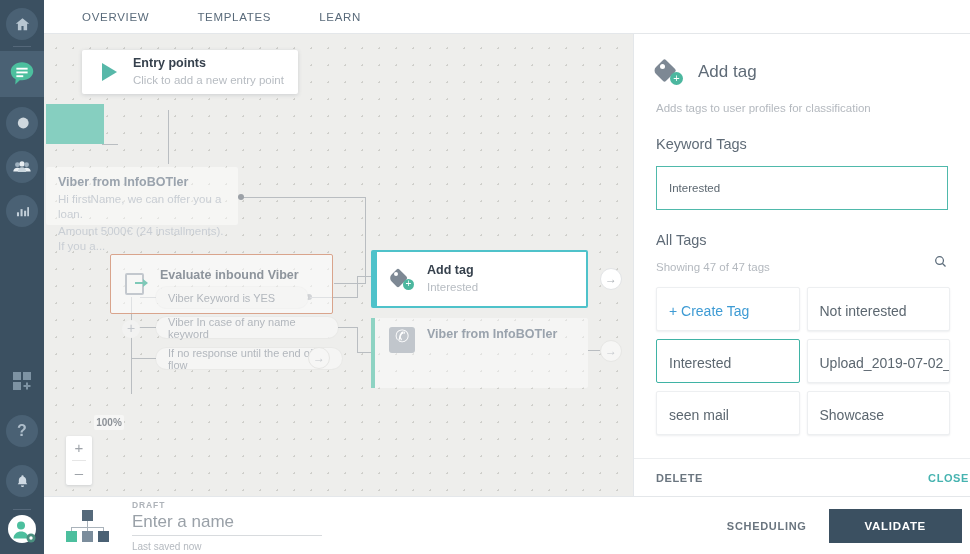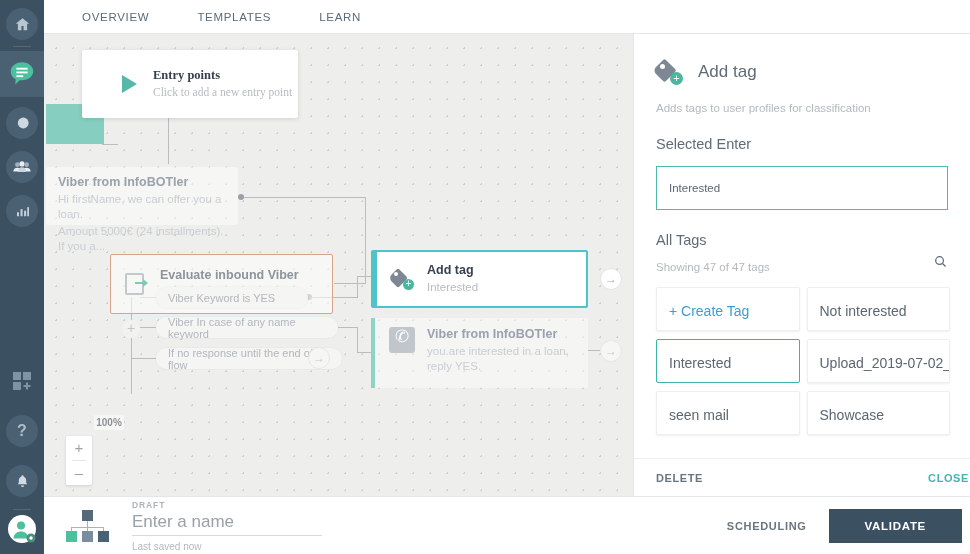--- a/index.html
+++ b/index.html
@@ -52,23 +52,23 @@
     overflow: hidden;
   }
   .node {
     position: absolute; background: #fff; border-radius: 2px;
   }
   .node-title { font-size: 12.5px; font-weight: bold; color: #36414d; line-height: 15px; }
   .node-sub { font-size: 11.5px; color: #b7bcc2; line-height: 15px; margin-top: 2px; }
 
   
   .entry-card {
-    left: 38px; top: 16px; width: 216px; height: 68px;
+    left: 38px; top: 16px; width: 216px; height: 44px;
     box-shadow: 0 1px 4px rgba(60,72,88,.18);
-    display: flex; align-items: center; padding-left: 40px; font-family: Liberation Serif, serif;
+    display: flex; align-items: center; padding-left: 20px;
   }
   .play-tri {
     width: 0; height: 0; border-left: 15px solid #57b8a9;
     border-top: 9px solid transparent; border-bottom: 9px solid transparent;
     margin-right: 16px;
   }
 
   
   .green-block {
     position: absolute; left: 2px; top: 70px; width: 58px; height: 40px;
@@ -420,21 +420,20 @@
         <div class="node-sub">Interested</div>
       </div>
     </div>
     <div class="arrow-btn" style="left:556px; top:234px;">→</div>
 
     <div class="node viber2-node">
       <div class="accent"></div>
       <div class="phone-ico"></div>
       <div>
         <div class="node-title">Viber from InfoBOTler</div>
-        <div class="node-sub">you are interested in a loan, reply YES.</div>
       </div>
     </div>
     <div class="conn" style="left:544px; top:316px; width:12px; height:1px;"></div>
     <div class="arrow-btn ghost" style="left:556px; top:306px;">→</div>
 
     <div class="zoombox">
       <div class="zoom-pct">100%</div>
       <div class="zoom-btns">
         <div class="zoom-btn">+</div>
         <div class="zoom-div"></div>
@@ -449,21 +448,21 @@
       <div class="tag-ico" style="width:26px;height:24px;margin:0;">
         <span class="body" style="width:17px;height:17px;"></span>
         <span class="hole" style="left:4px;top:4px;width:5px;height:5px;"></span>
         <span class="plus" style="width:13px;height:13px;font-size:11px;line-height:12px;">+</span>
       </div>
       <div class="panel-title">Add tag</div>
     </div>
 
     <div class="panel-desc">Adds tags to user profiles for classification</div>
 
-    <div class="sect-title">Selected Enter</div>
+    <div class="sect-title">Keyword Tags</div>
     <div class="sel-tag">Interested</div>
 
     <div class="sect-title">All Tags</div>
     <div class="alltags-head">
       <div class="sect-sub">Showing 47 of 47 tags</div>
       <div style="padding-top:6px;">
         <svg width="15" height="15" viewBox="0 0 24 24">
           <circle cx="10.5" cy="10.5" r="6.2" fill="none" stroke="#5b6b7a" stroke-width="2"></circle>
           <line x1="15.2" y1="15.2" x2="20" y2="20" stroke="#5b6b7a" stroke-width="2"></line>
         </svg>

